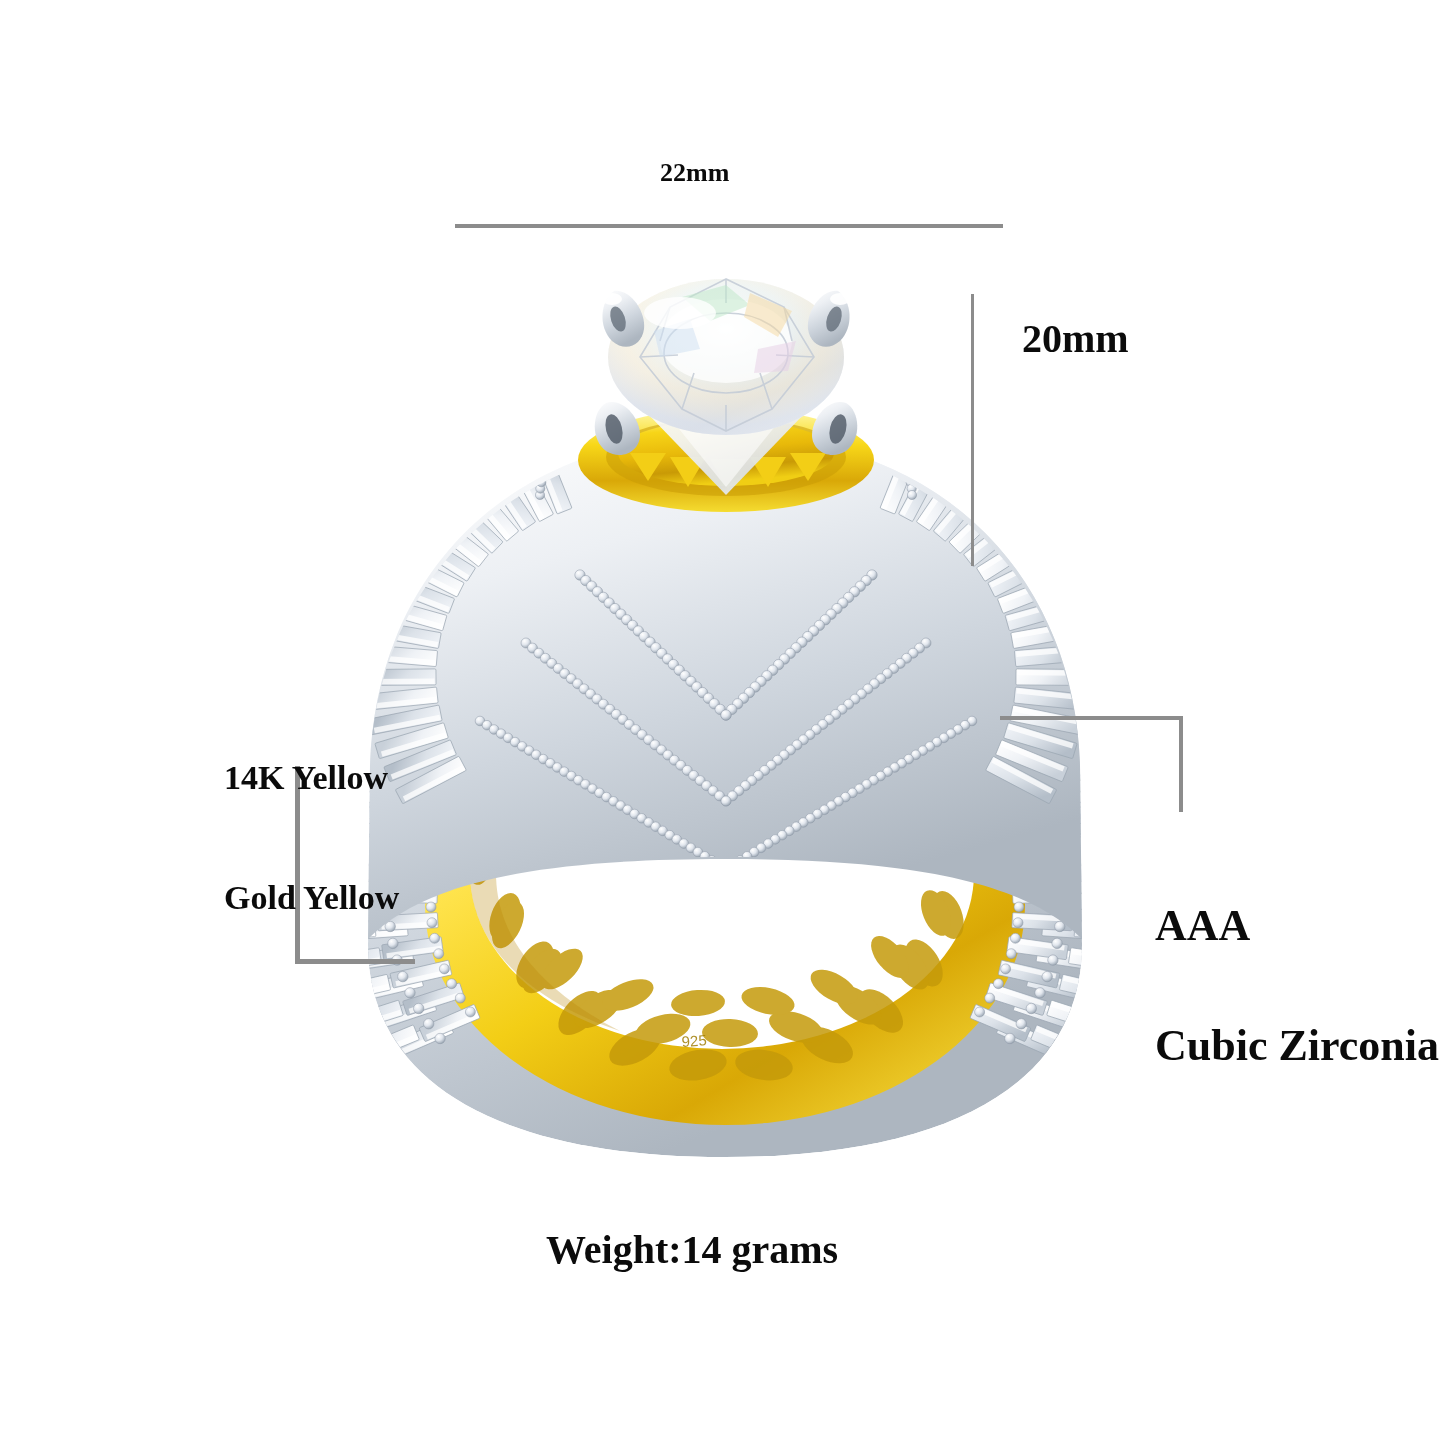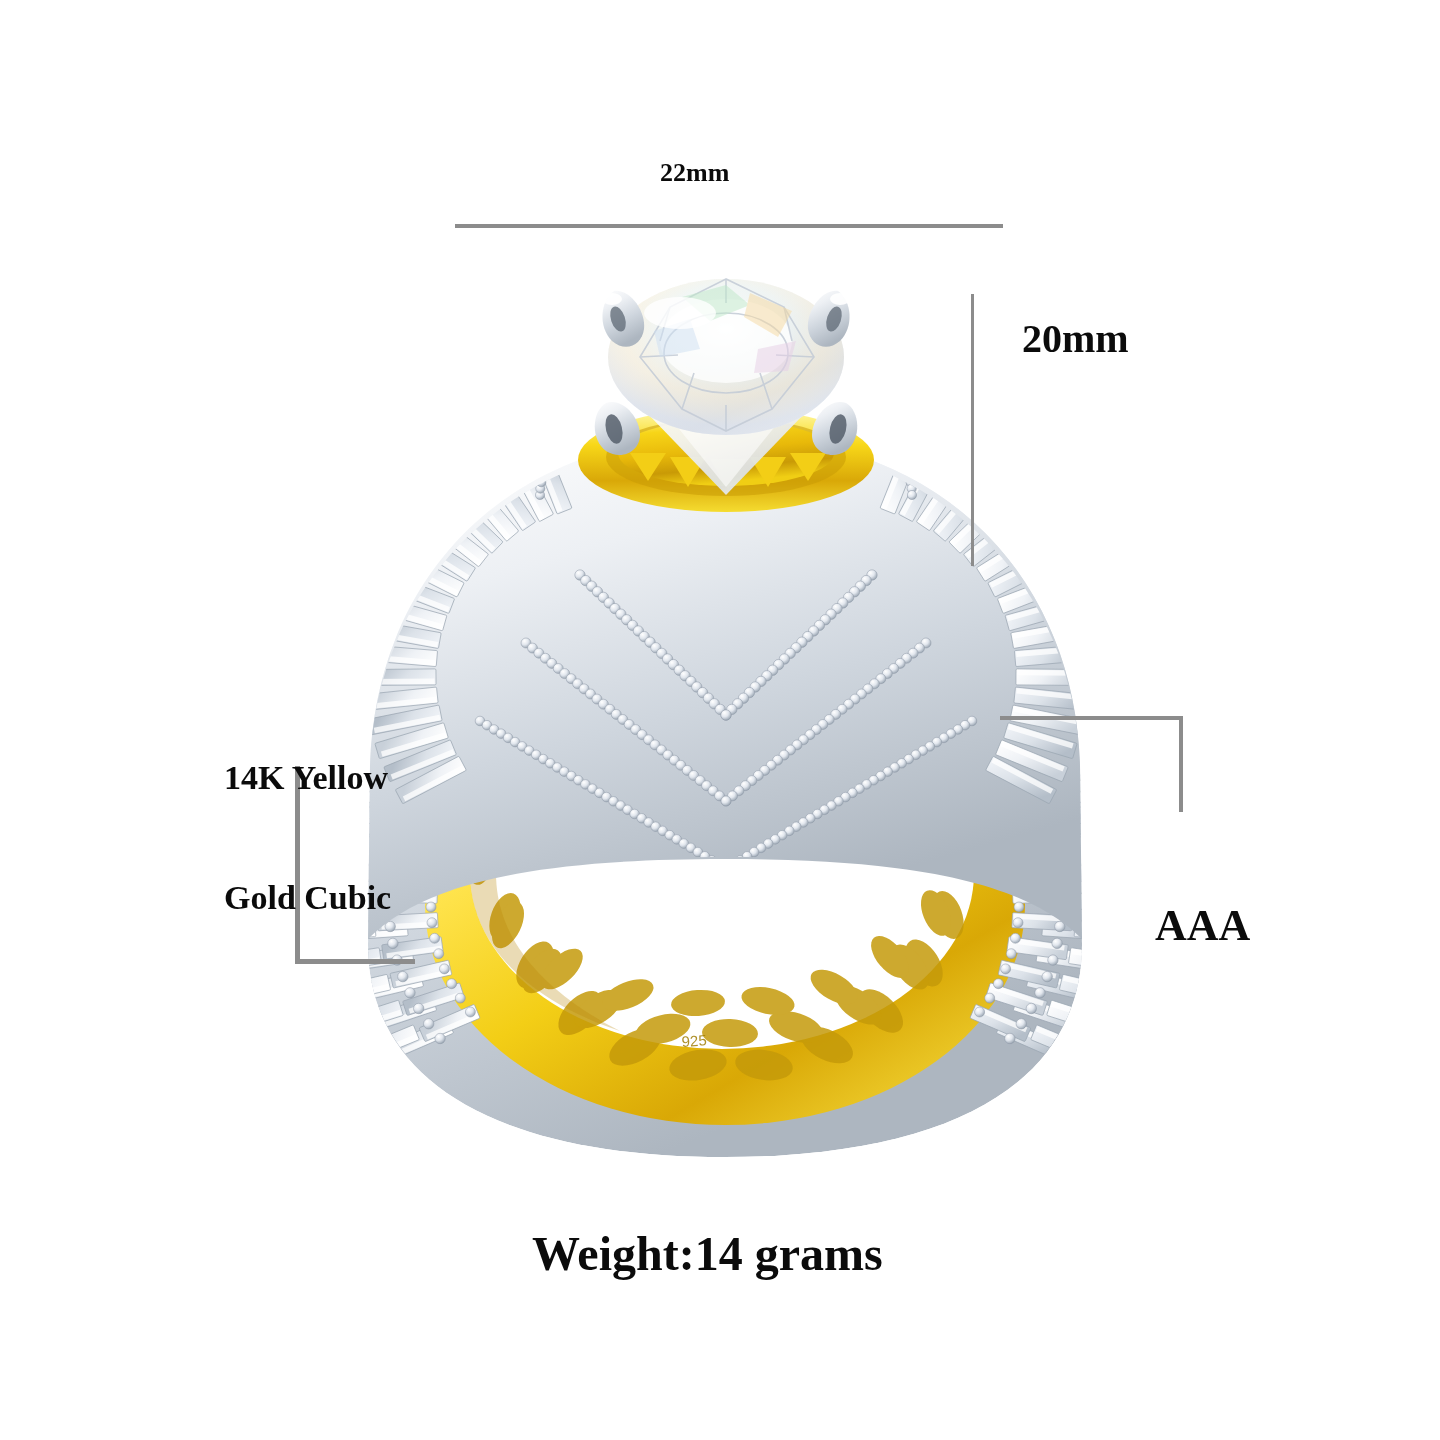--- a/index.html
+++ b/index.html
@@ -24,21 +24,21 @@
     color: #0b0b0b;
     white-space: pre;
     letter-spacing: 0px;
   }
   .anno-line { display: block; }
 
   #label-22mm   { left: 660px; top: 158px;  font-size: 26px; }
   #label-20mm   { left: 1022px; top: 315px; font-size: 40px; text-align: center; }
   #label-gold   { left: 200px; top: 678px;  font-size: 34px; line-height: 40px; margin-left: 24px; }
   #label-cz     { left: 1155px; top: 826px; font-size: 44px; line-height: 40px; }
-  #label-weight { left: 532px; top: 1226px; font-size: 48px; }
+  #label-weight { left: 546px; top: 1226px; font-size: 40px; }
 
   
   .rule { position: absolute; background: #8c8c8c; }
   #dim-h-22mm   { left: 455px; top: 224px; width: 548px; height: 4px; }
   #dim-v-20mm   { left: 971px; top: 294px; width: 3px;  height: 272px; }
 
   #lead-gold-v  { left: 295px; top: 766px; width: 5px;  height: 198px; }
   #lead-gold-h  { left: 295px; top: 959px; width: 120px; height: 5px; }
 
   #lead-cz-h    { left: 1000px; top: 716px; width: 183px; height: 4px; }
@@ -2031,22 +2031,23 @@
   <div class="rule" id="lead-gold-h"></div>
   <div class="rule" id="lead-cz-h"></div>
   <div class="rule" id="lead-cz-v"></div>
 
   <div class="anno" id="label-22mm">22mm</div>
 
   <div class="anno" id="label-20mm">20mm</div>
 
   <div class="anno" id="label-gold">
     <span class="anno-line">14K Yellow</span>
-    <span class="anno-line">Gold Cubic</span>
+    <span class="anno-line">Gold Yellow</span>
   </div>
 
   <div class="anno" id="label-cz">
     <span class="anno-line">AAA</span>
+    <span class="anno-line">Cubic Zirconia</span>
   </div>
 
   <div class="anno" id="label-weight">Weight:14 grams</div>
 
 </div>
 
 </body></html>

